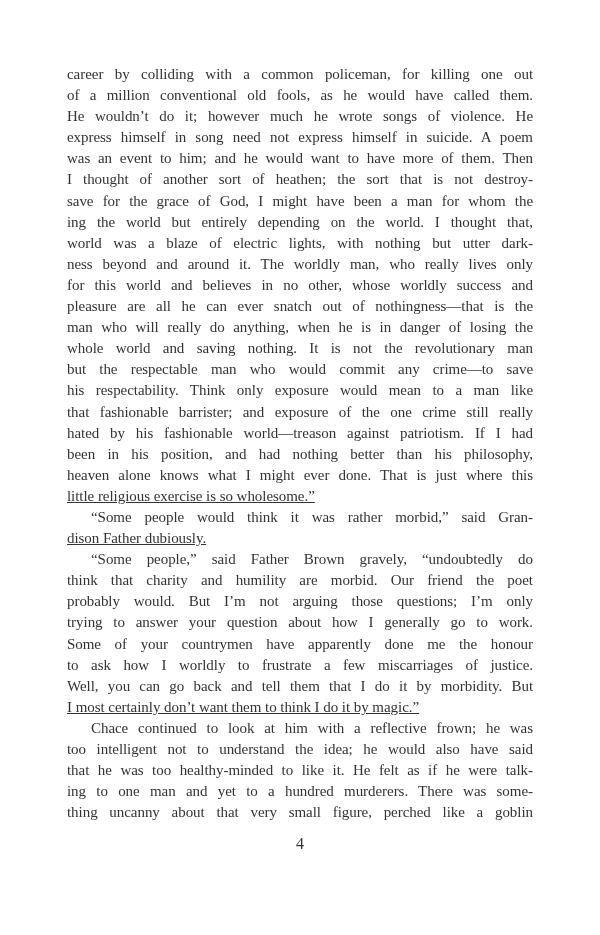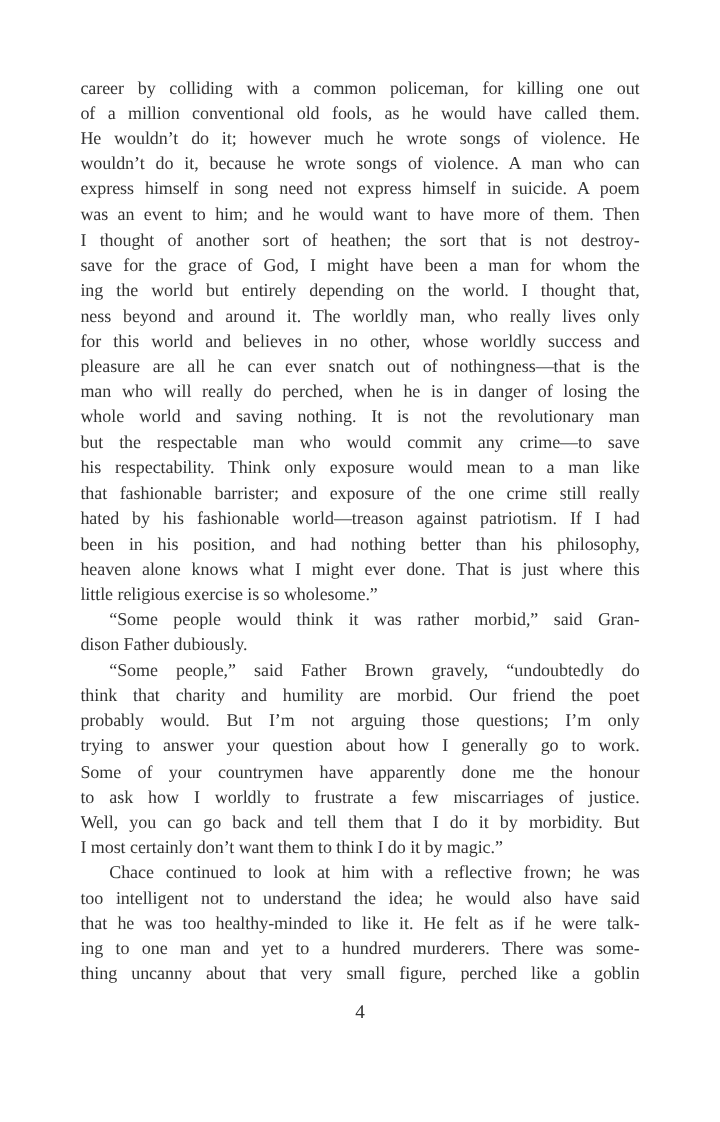--- a/index.html
+++ b/index.html
@@ -22,48 +22,48 @@
     font-size: 15px;
     line-height: 21.1px;
     height: 21.1px;
     letter-spacing: -0.05px;
     text-align: justify;
     text-align-last: justify;
     overflow: hidden;
     white-space: normal;
   }
   .line.indent { text-indent: 24px; }
-  .line.para-end { text-align-last: left; }
+  .line.para-end { text-align-last: left; text-decoration: underline; }
   .page-number {
     margin-top: 11px;
     width: 466px;
     text-align: center;
     font-size: 16px;
     line-height: 20px;
     color: #333333;
   }
 </style>
 </head>
 <body>
 
 <div class="page">
   <div class="text-block">
       <div class="line">career by colliding with a common policeman, for killing one out</div>
       <div class="line">of a million conventional old fools, as he would have called them.</div>
       <div class="line">He wouldn’t do it; however much he wrote songs of violence. He</div>
-      <div class="line">wouldn’t do it, because he wrote songs of violence. A man who can</div>
       <div class="line">express himself in song need not express himself in suicide. A poem</div>
       <div class="line">was an event to him; and he would want to have more of them. Then</div>
       <div class="line">I thought of another sort of heathen; the sort that is not destroy-</div>
       <div class="line">save for the grace of God, I might have been a man for whom the</div>
       <div class="line">ing the world but entirely depending on the world. I thought that,</div>
+      <div class="line">world was a blaze of electric lights, with nothing but utter dark-</div>
       <div class="line">ness beyond and around it. The worldly man, who really lives only</div>
       <div class="line">for this world and believes in no other, whose worldly success and</div>
       <div class="line">pleasure are all he can ever snatch out of nothingness—that is the</div>
-      <div class="line">man who will really do perched, when he is in danger of losing the</div>
+      <div class="line">man who will really do anything, when he is in danger of losing the</div>
       <div class="line">whole world and saving nothing. It is not the revolutionary man</div>
       <div class="line">but the respectable man who would commit any crime—to save</div>
       <div class="line">his respectability. Think only exposure would mean to a man like</div>
       <div class="line">that fashionable barrister; and exposure of the one crime still really</div>
       <div class="line">hated by his fashionable world—treason against patriotism. If I had</div>
       <div class="line">been in his position, and had nothing better than his philosophy,</div>
       <div class="line">heaven alone knows what I might ever done. That is just where this</div>
       <div class="line para-end">little religious exercise is so wholesome.”</div>
       <div class="line indent">“Some people would think it was rather morbid,” said Gran-</div>
       <div class="line para-end">dison Father dubiously.</div>

